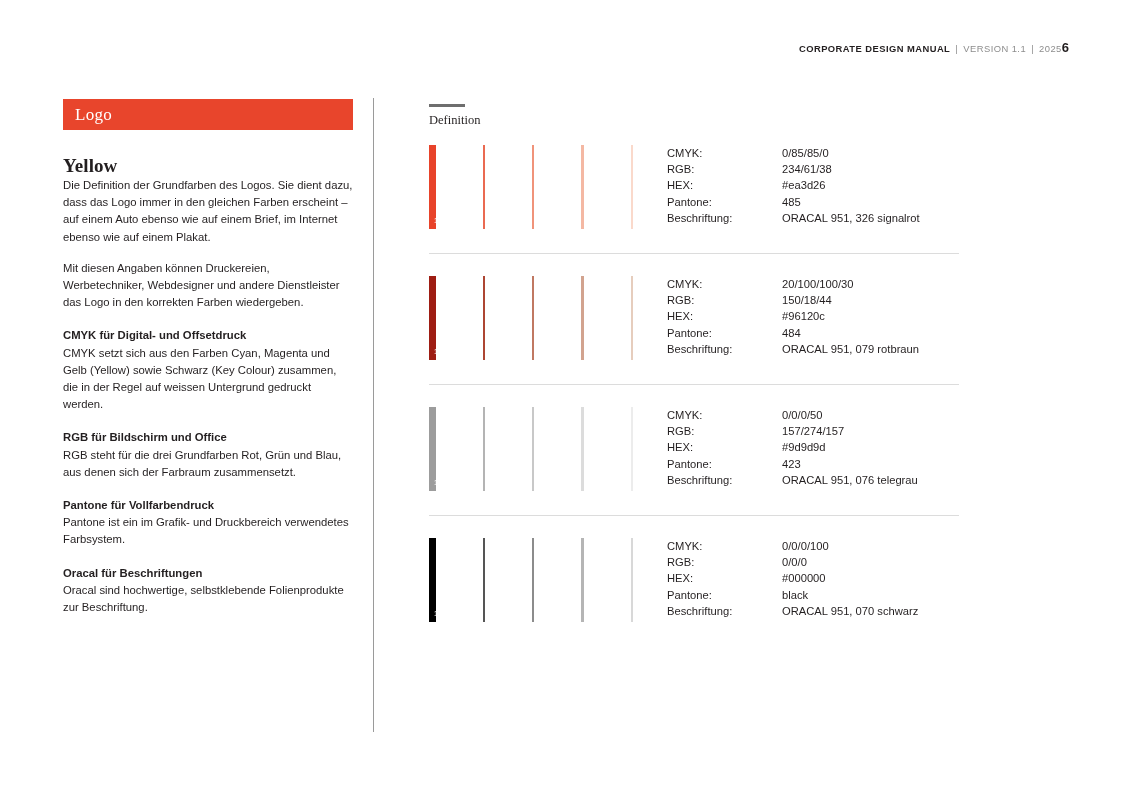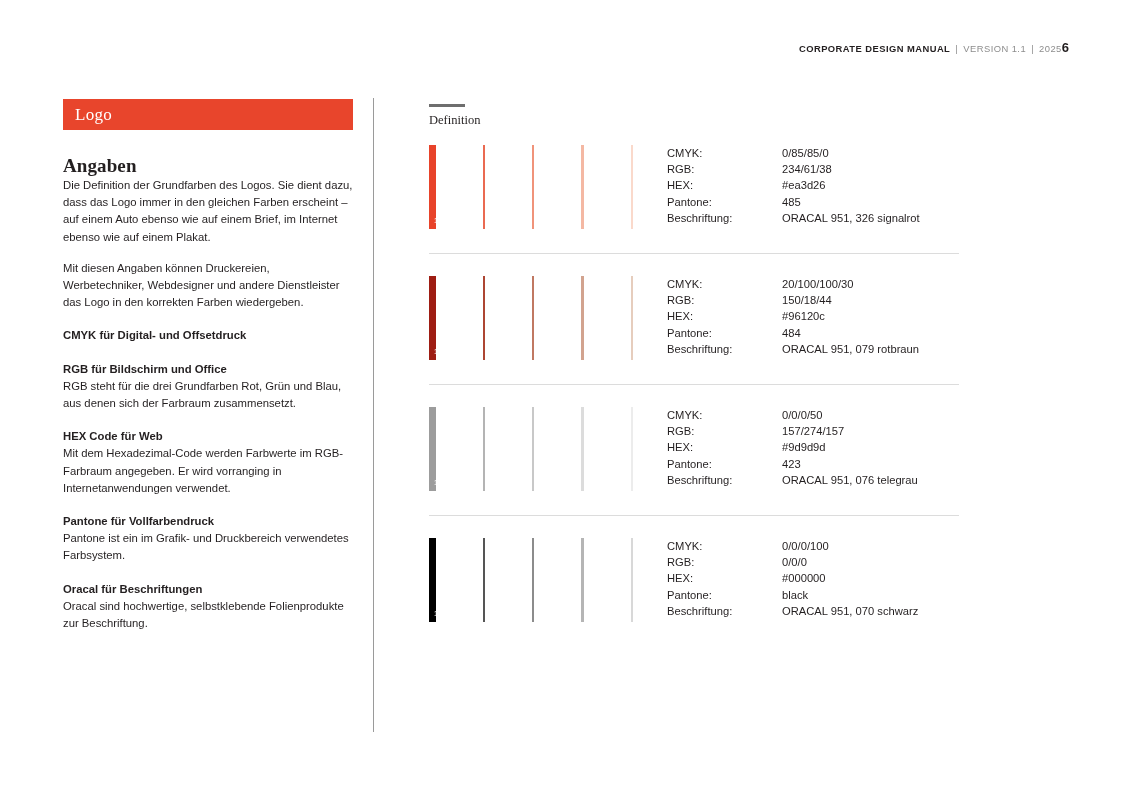--- a/index.html
+++ b/index.html
@@ -223,40 +223,37 @@
     </div>
     <div class="page-number">6</div>
   </div>
 
   <div class="column-divider"></div>
 
   <div class="left-col">
     <div class="section-banner">
       <span>Logo</span>
     </div>
-    <div class="sub-title">Angaben</div>
+    <div class="sub-title">Yellow</div>
 
     <div class="body-block">
       <p>Die Definition der Grundfarben des Logos. Sie dient dazu, dass das Logo immer in den gleichen Farben erscheint – auf einem Auto ebenso wie auf einem Brief, im Internet ebenso wie auf einem Plakat.</p>
       <p>Mit diesen Angaben können Druckereien, Werbetechniker, Webdesigner und andere Dienstleister das Logo in den korrekten Farben wiedergeben.</p>
     </div>
 
     <div class="topic">
       <div class="sub-head">CMYK für Digital- und Offsetdruck</div>
+      <p>CMYK setzt sich aus den Farben Cyan, Magenta und Gelb (Yellow) sowie Schwarz (Key Colour) zusammen, die in der Regel auf weissen Untergrund gedruckt werden.</p>
     </div>
 
     <div class="topic">
       <div class="sub-head">RGB für Bildschirm und Office</div>
       <p>RGB steht für die drei Grundfarben Rot, Grün und Blau, aus denen sich der Farbraum zusammensetzt.</p>
     </div>
 
-    <div class="topic">
-      <div class="sub-head">HEX Code für Web</div>
-      <p>Mit dem Hexadezimal-Code werden Farbwerte im RGB-Farbraum angegeben. Er wird vorranging in Internetanwendungen verwendet.</p>
-    </div>
 
     <div class="topic">
       <div class="sub-head">Pantone für Vollfarbendruck</div>
       <p>Pantone ist ein im Grafik- und Druckbereich verwendetes Farbsystem.</p>
     </div>
 
     <div class="topic">
       <div class="sub-head">Oracal für Beschriftungen</div>
       <p>Oracal sind hochwertige, selbstklebende Folienprodukte zur Beschriftung.</p>
     </div>

